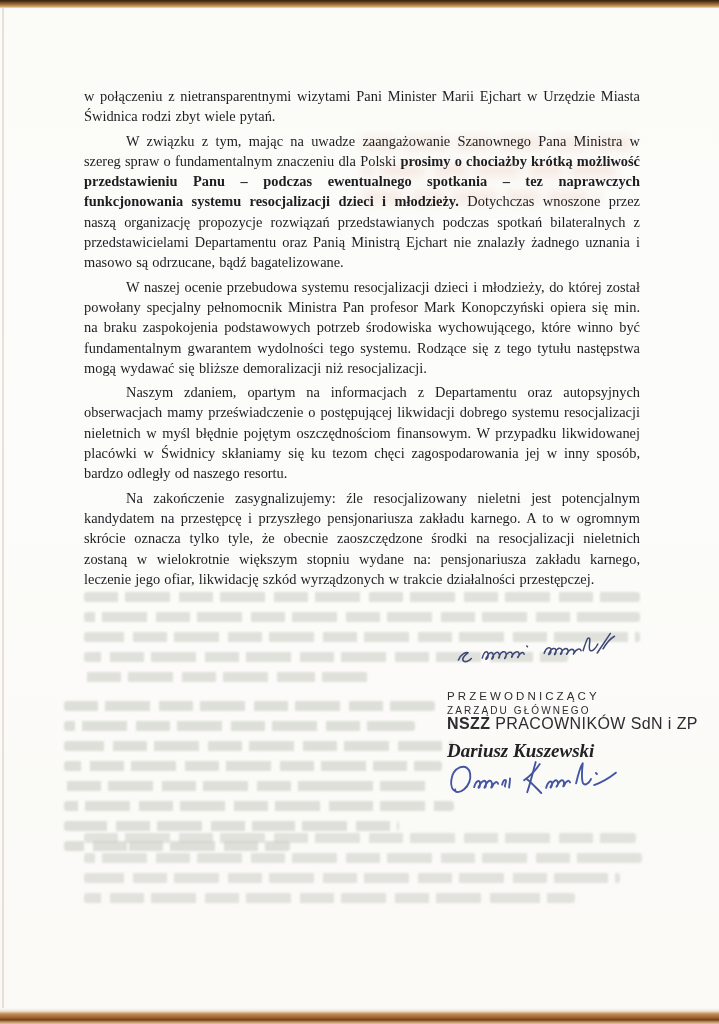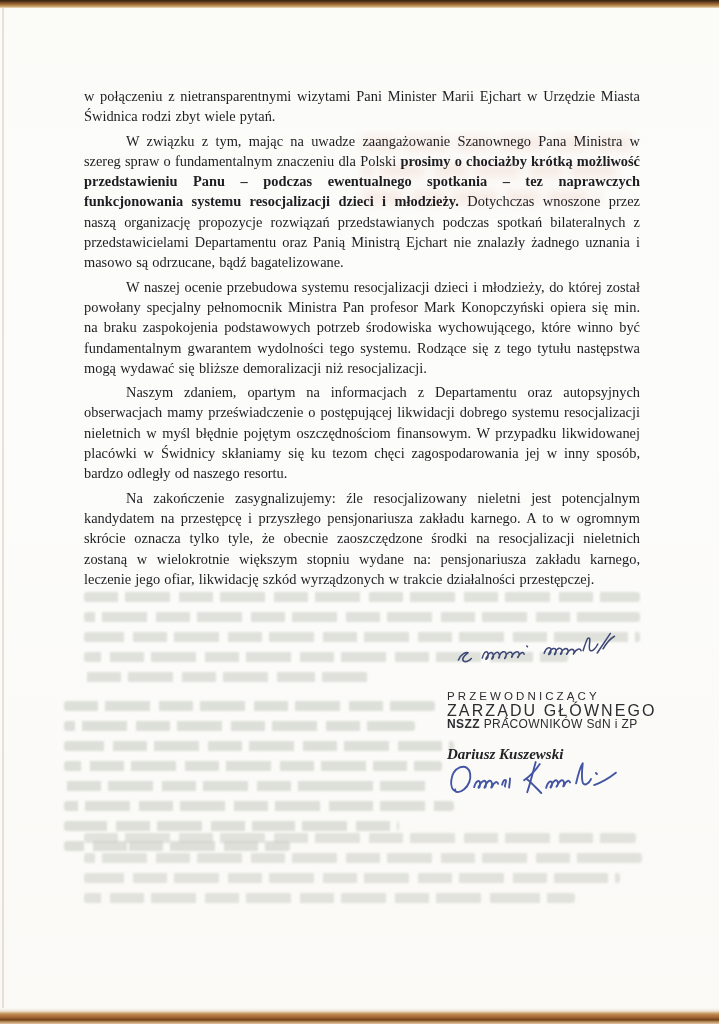--- a/index.html
+++ b/index.html
@@ -40,32 +40,32 @@
     position:absolute;left:447px;top:690px;width:192px;
     text-align:left;color:#2c2c31;
   }
   .sig-title{
     font-family:"Liberation Sans", sans-serif;
     font-size:11.5px;line-height:13.5px;letter-spacing:3.1px;
     white-space:nowrap;
   }
   .sig-title2{
     font-family:"Liberation Sans", sans-serif;
-    font-size:16px;line-height:13.5px;letter-spacing:2.1px;
+    font-size:10px;line-height:13.5px;letter-spacing:2.1px;
     white-space:nowrap;
   }
   .sig-org{
     font-family:"Liberation Sans", sans-serif;
-    font-size:12px;line-height:12px;letter-spacing:0.4px;
+    font-size:16px;line-height:12px;letter-spacing:0.4px;
     white-space:nowrap;margin-top:1px;
   }
   .sig-name{
     font-family:"Liberation Serif", serif;
-    font-style:italic;font-weight:bold;font-size:15px;
-    margin-top:16px;color:#222226;
+    font-style:italic;font-weight:bold;font-size:19px;
+    margin-top:10px;color:#222226;
   }
   .hand-sig{
     position:absolute;left:444px;top:750px;width:192px;height:58px;
     transform:rotate(-1deg);
   }
 </style>
 </head>
 <body>
 
 <div class="page">

